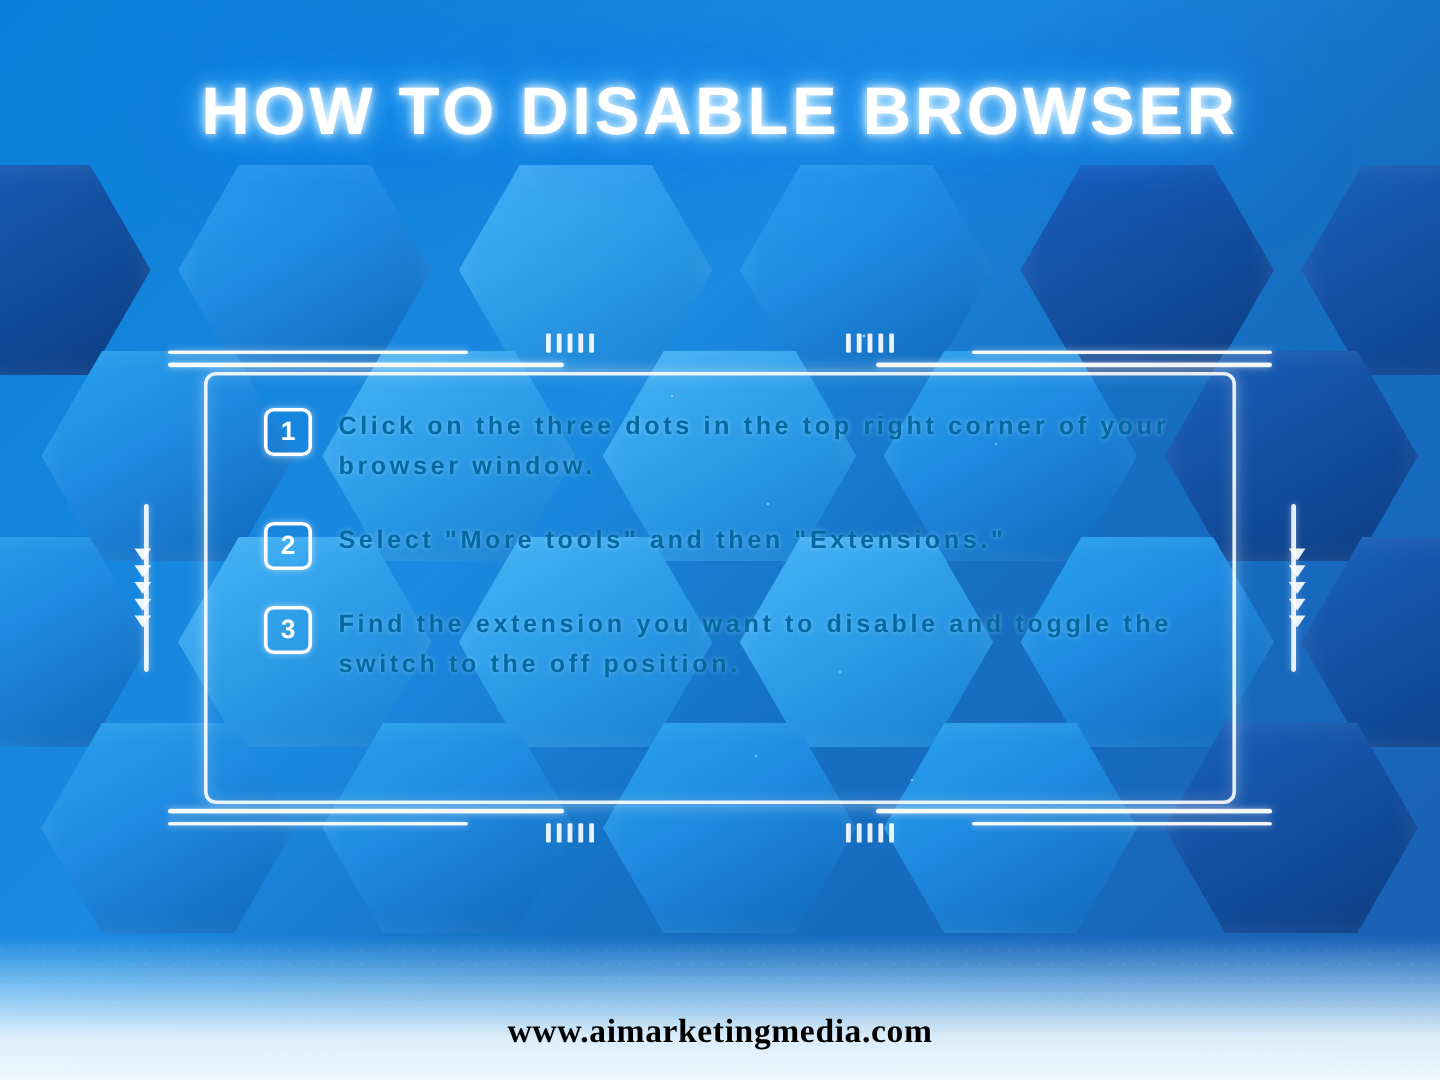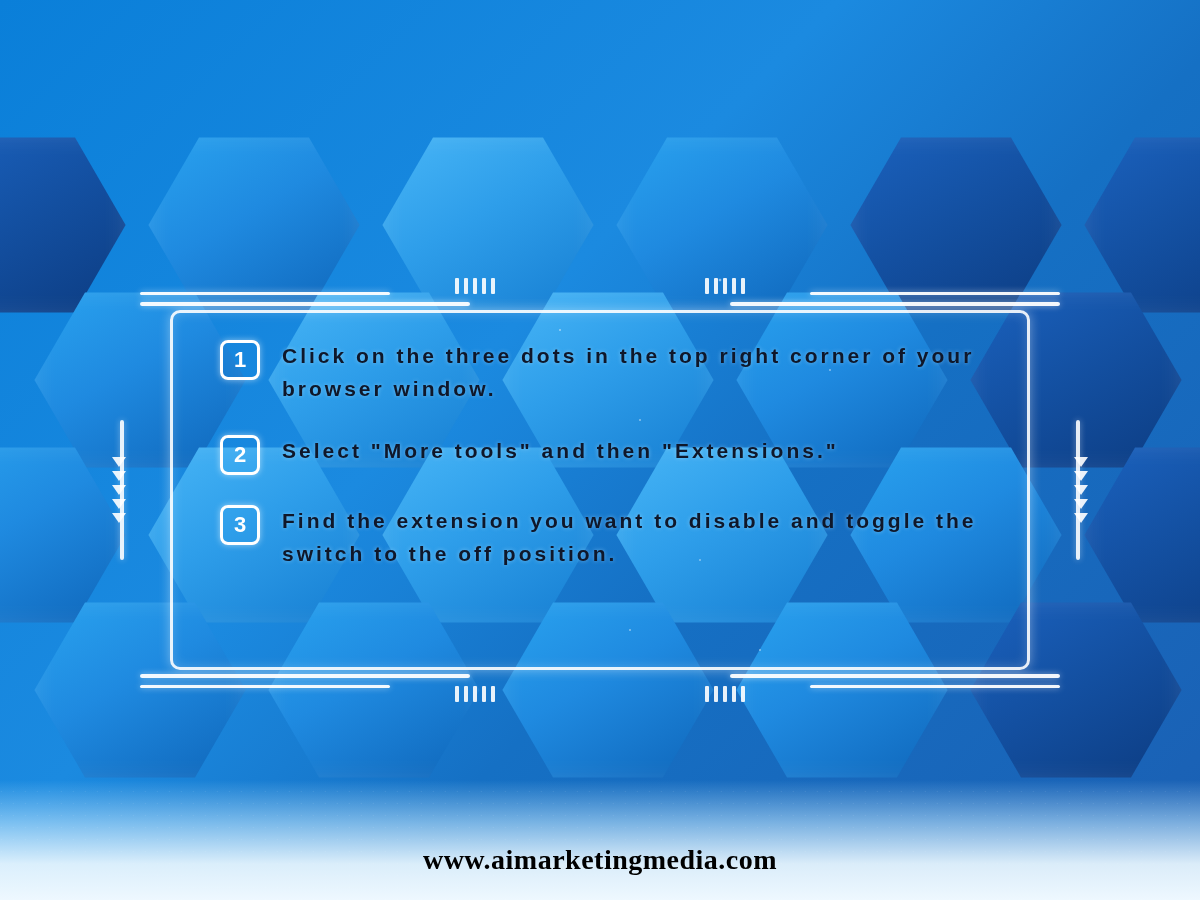--- a/index.html
+++ b/index.html
@@ -112,21 +112,21 @@
   .step { display: flex; align-items: flex-start; gap: 22px; }
   .step-num {
     flex: 0 0 40px; height: 40px; border: 3px solid #fff; border-radius: 8px;
     display: flex; align-items: center; justify-content: center;
     font-weight: 900; font-size: 22px; color: #fff;
     box-shadow: 0 0 6px rgba(255,255,255,0.5);
   }
   .step-text {
     font-family: "Arial Black", Arial, sans-serif;
     font-size: 21px; line-height: 1.55; letter-spacing: 3px;
-    text-transform: none; font-weight: 800; color: #0f172a;
+    text-transform: none; font-weight: 800; color: #0369a1;
     text-shadow: 0 0 4px rgba(160,220,255,0.6);
   }
 
   
   .footer {
     position: absolute; bottom: 0; left: 0; right: 0; height: 120px; z-index: 4;
     background:
       radial-gradient(circle at 10% 120%, rgba(255,255,255,0.95) 0 2px, transparent 3px) 0 0/12px 12px,
       radial-gradient(circle at 60% 140%, rgba(255,255,255,0.9) 0 2px, transparent 3px) 6px 6px/14px 14px,
       linear-gradient(180deg, rgba(255,255,255,0.0) 0%, rgba(200,235,255,0.55) 35%, rgba(235,248,255,0.92) 70%, #eef8ff 100%);
@@ -183,20 +183,21 @@
     <div class="hex"></div>
       <div class="hex"></div>
       <div class="hex"></div>
     <div class="hex"></div>
       <div class="hex dark"></div>
   </div>
 </div>
 <div class="sparkles"></div>
 
 <div class="title">
+  <div>How to Disable Browser</div>
 </div>
 
 <div class="panel">
   <div class="frame"></div>
 
   <div class="deco-bar tl"></div>
   <div class="deco-bar tl2"></div>
   <div class="deco-bar tr"></div>
   <div class="deco-bar tr2"></div>
   <div class="deco-bar bl"></div>

